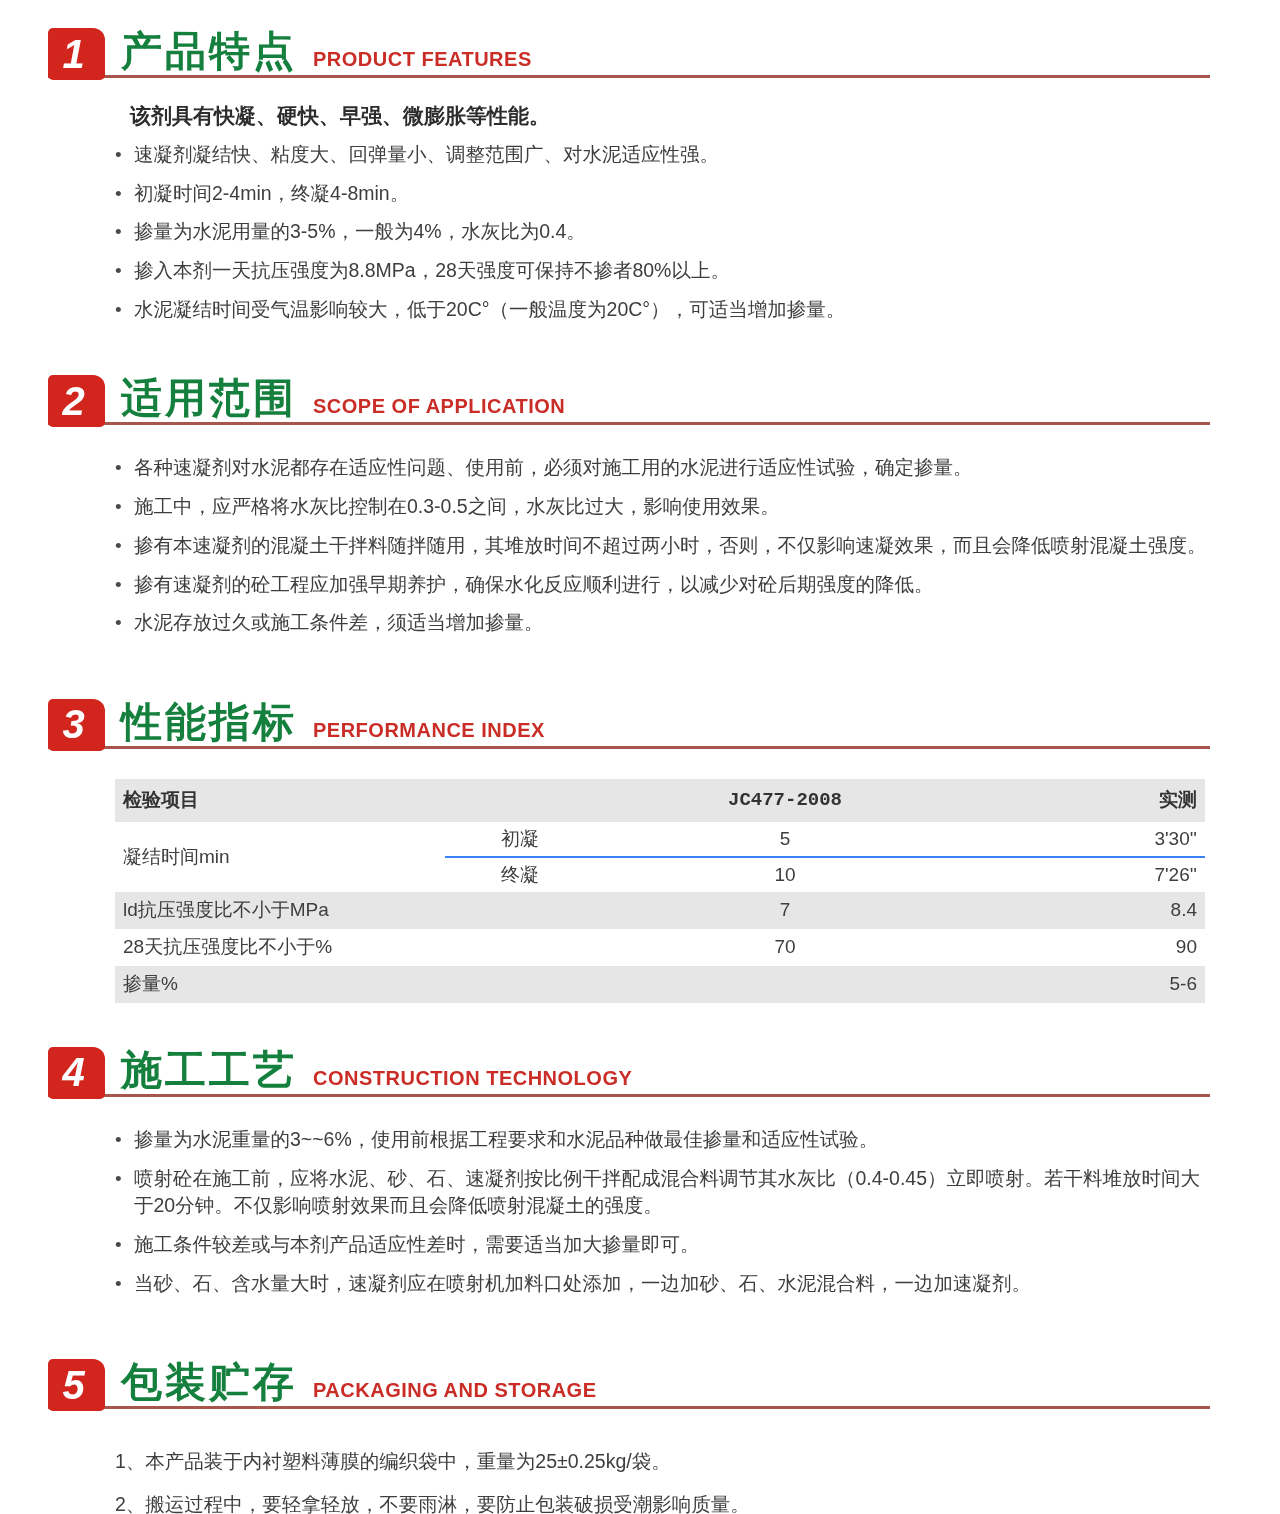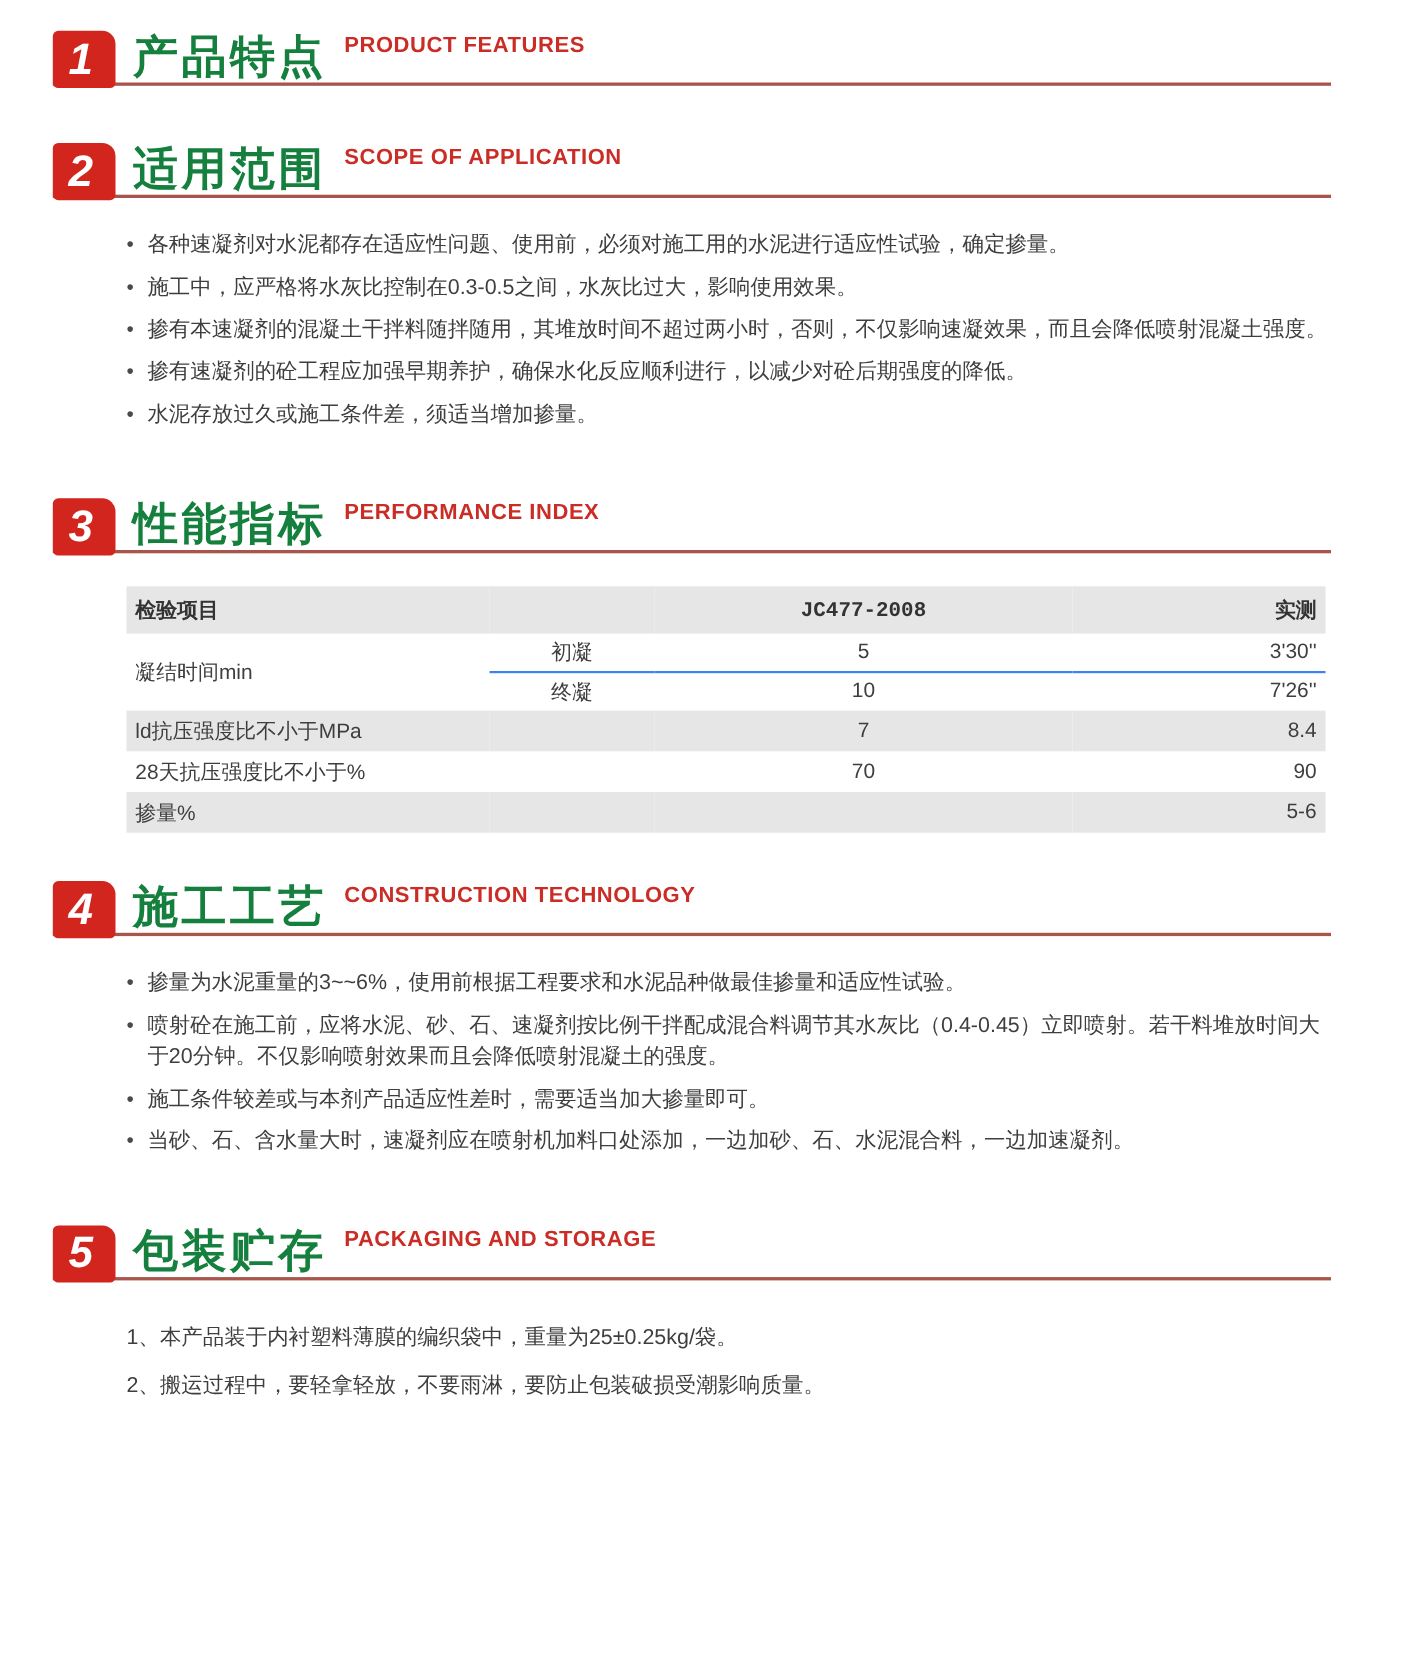--- a/index.html
+++ b/index.html
@@ -23,21 +23,21 @@
     color:#fff; font-size:40px; font-weight:bold; font-style:italic;
     display:flex; align-items:center; justify-content:center;
     padding-right:6px;
   }
   .title-zh {
     color:#15803d; font-size:41px; font-weight:bold; line-height:1;
     letter-spacing:3px; padding-bottom:3px; white-space:nowrap;
   }
   .title-en {
     color:#ca2c26; font-size:20px; font-weight:bold; line-height:1;
-    padding-bottom:24px; white-space:nowrap; letter-spacing:0.5px;
+    padding-bottom:6px; white-space:nowrap; letter-spacing:0.5px;
   }
   
   .content { padding-left:67px; padding-top:18px; }
   .intro { font-size:21px; font-weight:bold; color:#2c2c2c; margin:6px 0 4px 15px; }
   ul.bullets { list-style:none; }
   ul.bullets li {
     position:relative; padding-left:19px; margin:11px 0;
     font-size:19.5px; line-height:1.42; color:#3e3e3e;
   }
   ul.bullets li::before {
@@ -62,20 +62,30 @@
 </head>
 <body>
 
 <div class="page">
 
   <div class="section">
     <div class="sec-head">
       <div class="badge">1</div>
       <div class="title-zh">产品特点</div>
       <div class="title-en">PRODUCT FEATURES</div>
+    </div>
+    <div class="content">
+      <div class="intro">该剂具有快凝、硬快、早强、微膨胀等性能。</div>
+      <ul class="bullets">
+        <li>速凝剂凝结快、粘度大、回弹量小、调整范围广、对水泥适应性强。</li>
+        <li>初凝时间2-4min，终凝4-8min。</li>
+        <li>掺量为水泥用量的3-5%，一般为4%，水灰比为0.4。</li>
+        <li>掺入本剂一天抗压强度为8.8MPa，28天强度可保持不掺者80%以上。</li>
+        <li>水泥凝结时间受气温影响较大，低于20C°（一般温度为20C°），可适当增加掺量。</li>
+      </ul>
     </div>
   </div>
 
   <div class="section gap-m">
     <div class="sec-head">
       <div class="badge">2</div>
       <div class="title-zh">适用范围</div>
       <div class="title-en">SCOPE OF APPLICATION</div>
     </div>
     <div class="content">

